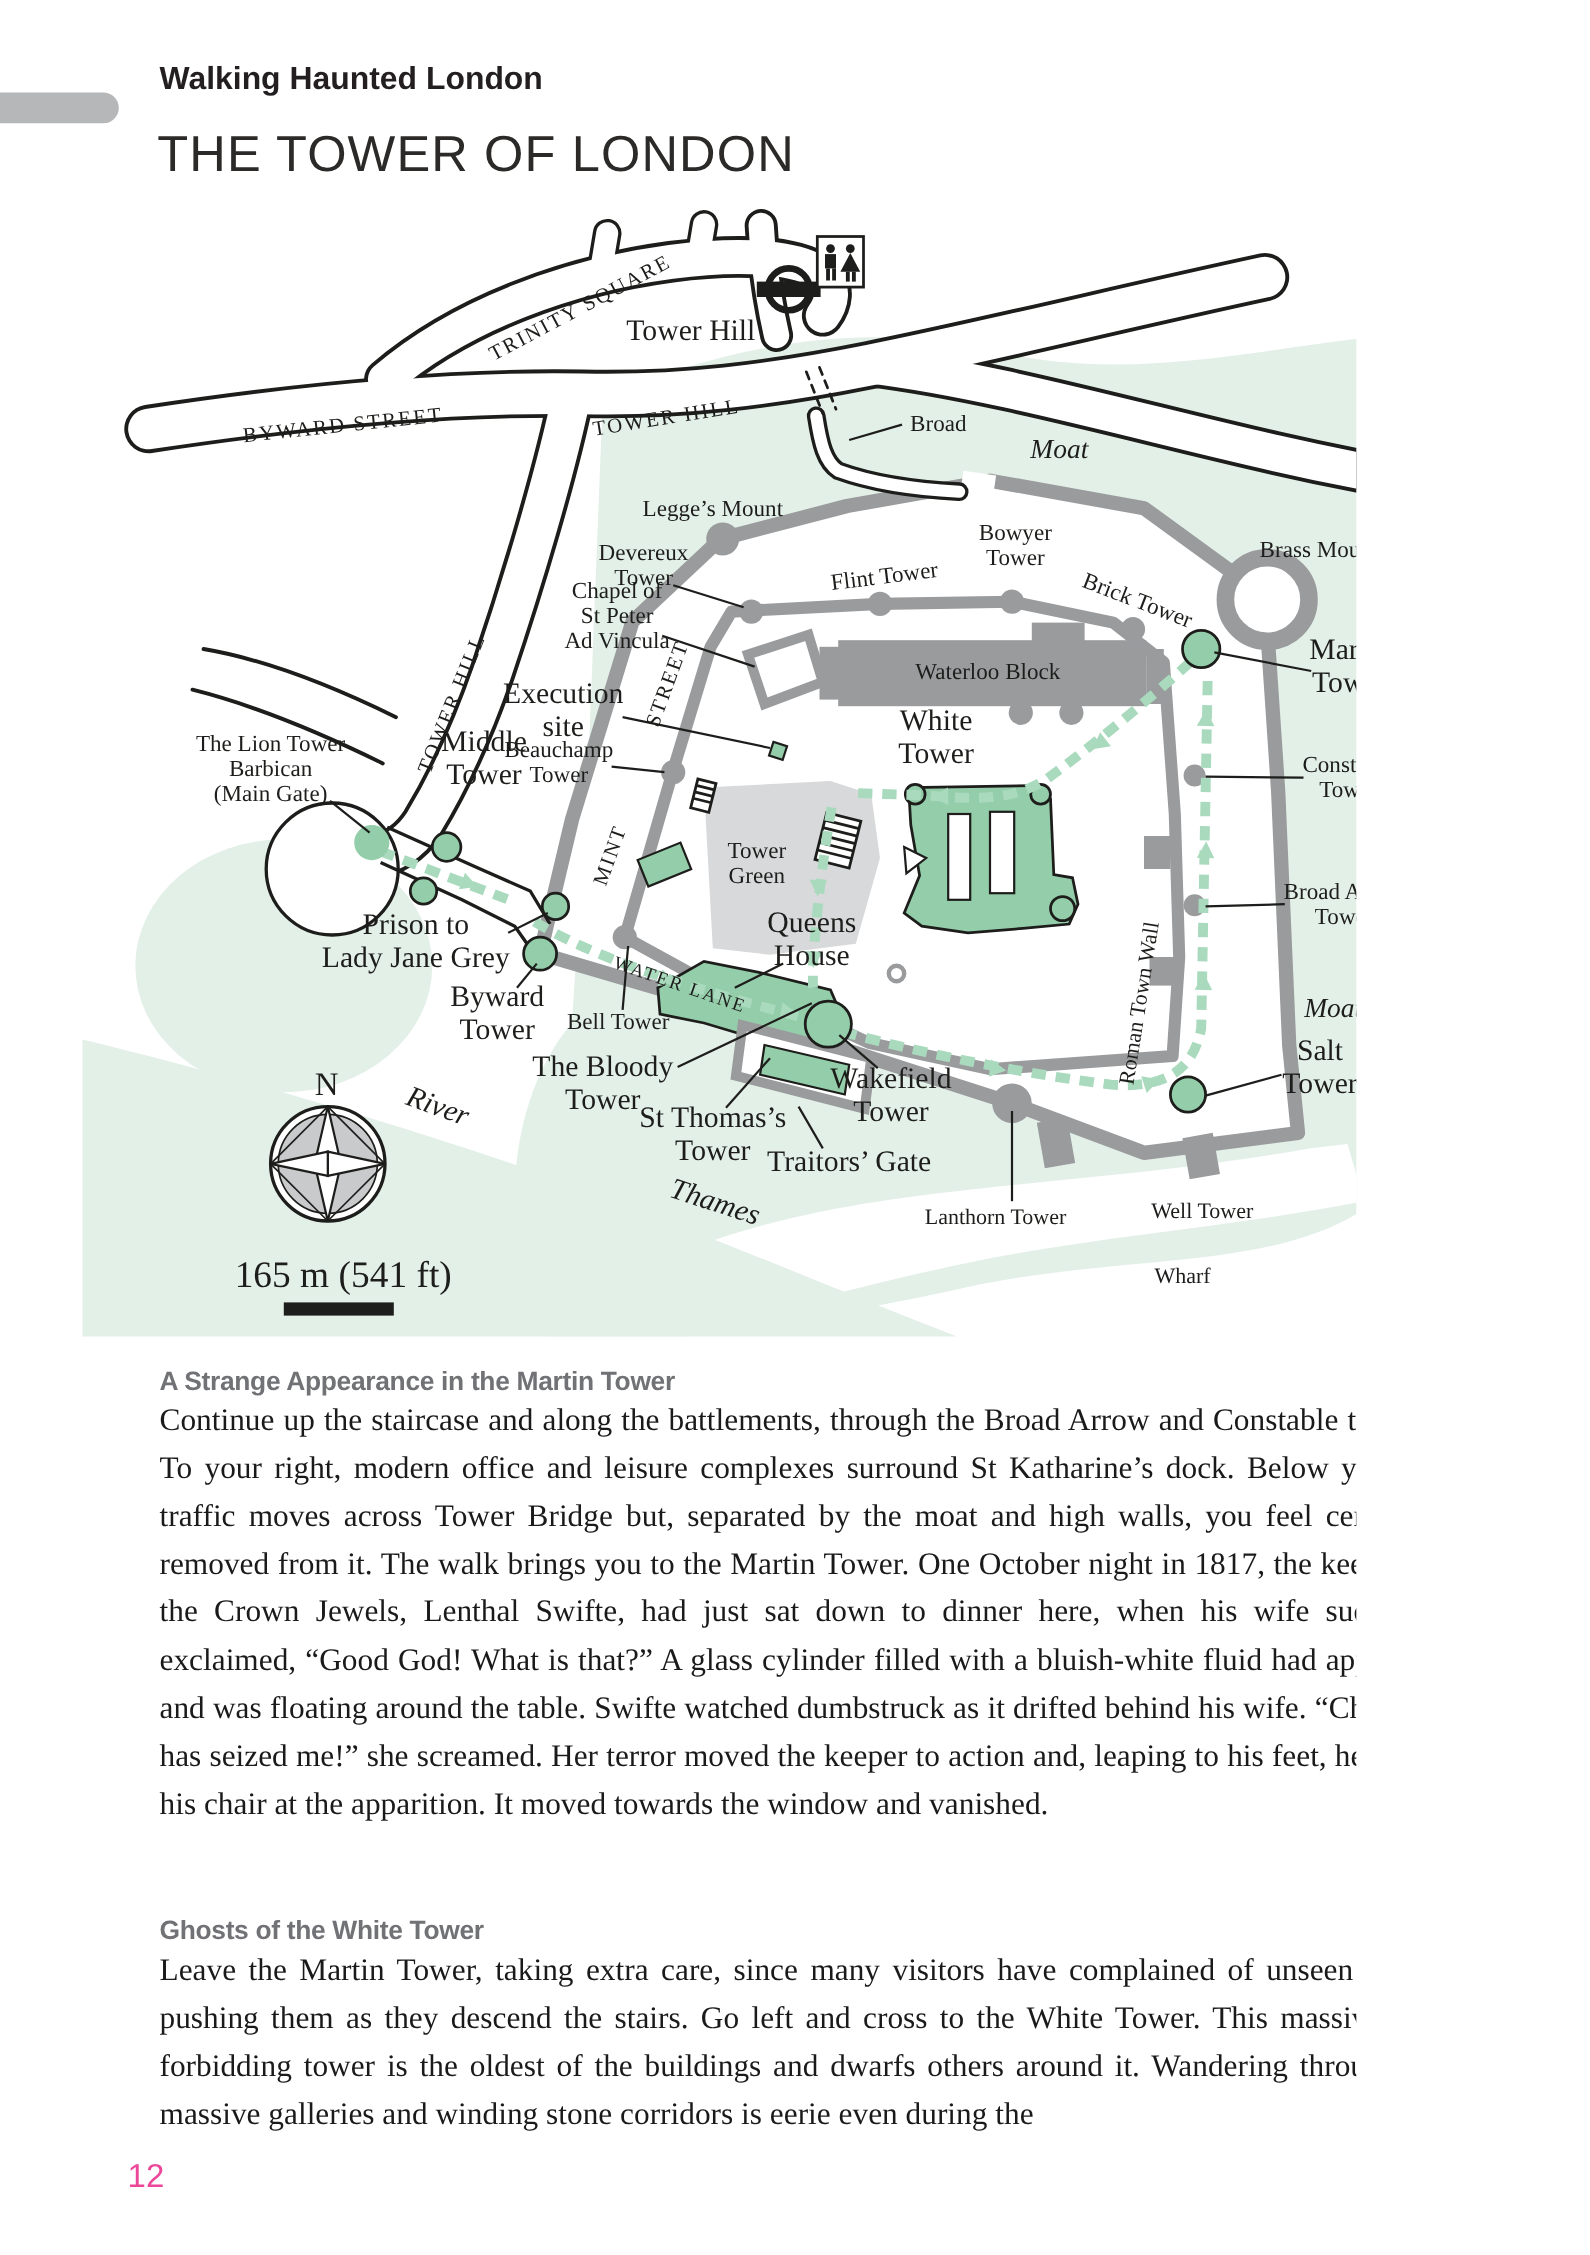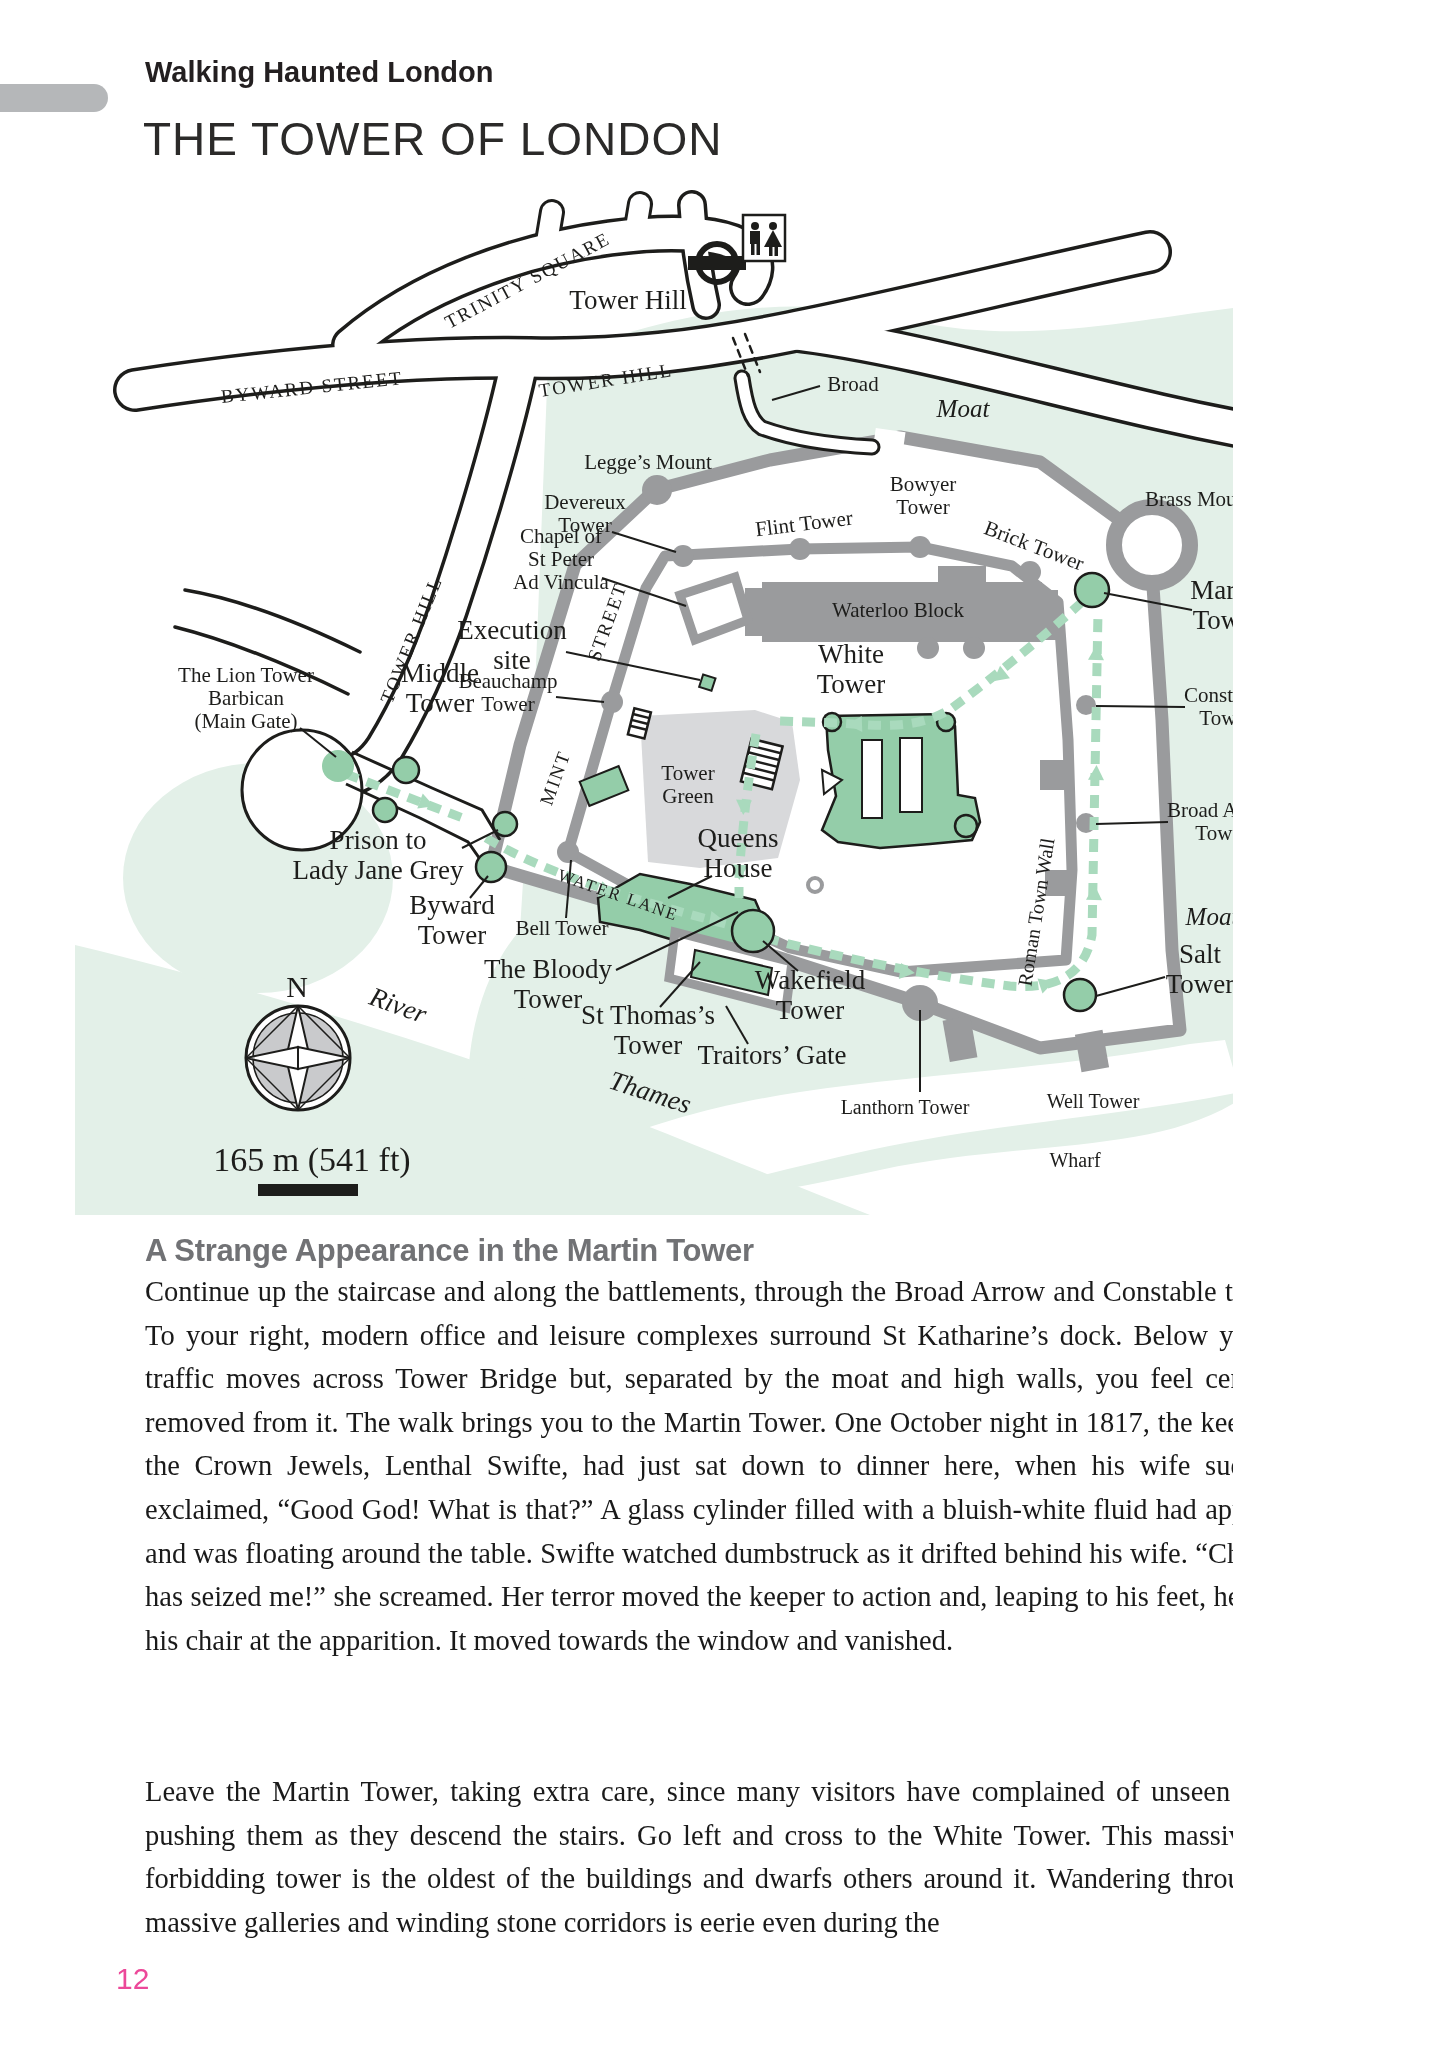--- a/index.html
+++ b/index.html
@@ -19,21 +19,21 @@
   .ml{position:absolute;transform:translate(-50%,-50%);text-align:center;white-space:pre-line;
       color:#1d1d1b;line-height:1.1;font-family:"Liberation Serif",serif;}
   .s20{font-size:20px;}
   .s21{font-size:21px;}
   .s27{font-size:27px;}
   .s30{font-size:30px;}
   .street{font-size:19px;letter-spacing:2px;}
   .ital{font-style:italic;}
   
   .sec-head{position:absolute;left:145px;width:1163px;font-family:"Liberation Sans",sans-serif;
-            font-weight:bold;font-size:31px;color:#717275;letter-spacing:-0.3px;}
+            font-weight:bold;font-size:24px;color:#717275;letter-spacing:-0.3px;margin-top:10px;}
   .sec-body{position:absolute;left:145px;width:1163px;font-size:28.5px;line-height:43.6px;
             text-align:justify;color:#1a1a1a;}
 </style>
 </head>
 <body>
 
 <div id="page">
 
   <div id="edge-tab"></div>
   <div id="running-head">Walking Haunted London</div>
@@ -338,16 +338,17 @@
     <div class="ml s20" style="left:1075px;top:1160px">Wharf</div>
     <div class="ml ital" style="left:398px;top:1006px;font-size:27px;transform:translate(-50%,-50%) rotate(20deg)">River</div>
     <div class="ml ital" style="left:650px;top:1093px;font-size:27px;transform:translate(-50%,-50%) rotate(18deg)">Thames</div>
     <div class="ml s30" style="left:297px;top:986px">N</div>
     <div class="ml" style="left:312px;top:1160px;font-size:34px">165 m (541 ft)</div>
   </div>
 
   <div class="sec-head" style="top:1233px">A Strange Appearance in the Martin Tower</div>
   <div class="sec-body" style="top:1270px">Continue up the staircase and along the battlements, through the Broad Arrow and Constable towers. To your right, modern office and leisure complexes surround St Katharine’s dock. Below you the traffic moves across Tower Bridge but, separated by the moat and high walls, you feel centuries removed from it. The walk brings you to the Martin Tower. One October night in 1817, the keeper of the Crown Jewels, Lenthal Swifte, had just sat down to dinner here, when his wife suddenly exclaimed, “Good God! What is that?” A glass cylinder filled with a bluish-white fluid had appeared and was floating around the table. Swifte watched dumbstruck as it drifted behind his wife. “Christ, it has seized me!” she screamed. Her terror moved the keeper to action and, leaping to his feet, he flung his chair at the apparition. It moved towards the window and vanished.</div>
 
+  <div class="sec-head" style="top:1732px">Ghosts of the White Tower</div>
   <div class="sec-body" style="top:1770px">Leave the Martin Tower, taking extra care, since many visitors have complained of unseen hands pushing them as they descend the stairs. Go left and cross to the White Tower. This massive and forbidding tower is the oldest of the buildings and dwarfs others around it. Wandering through its massive galleries and winding stone corridors is eerie even during the</div>
 
   <div id="page-num">12</div>
 </div>
 
 </body></html>

